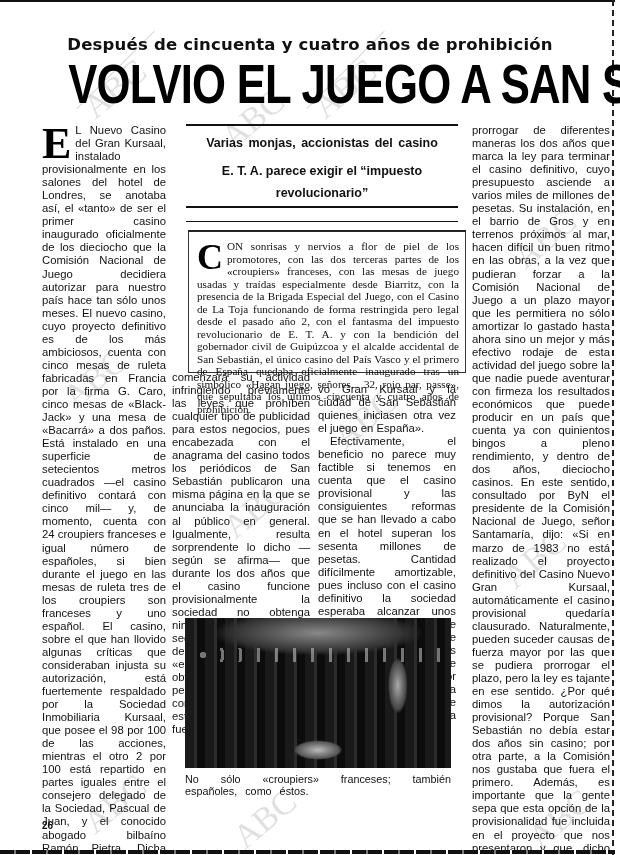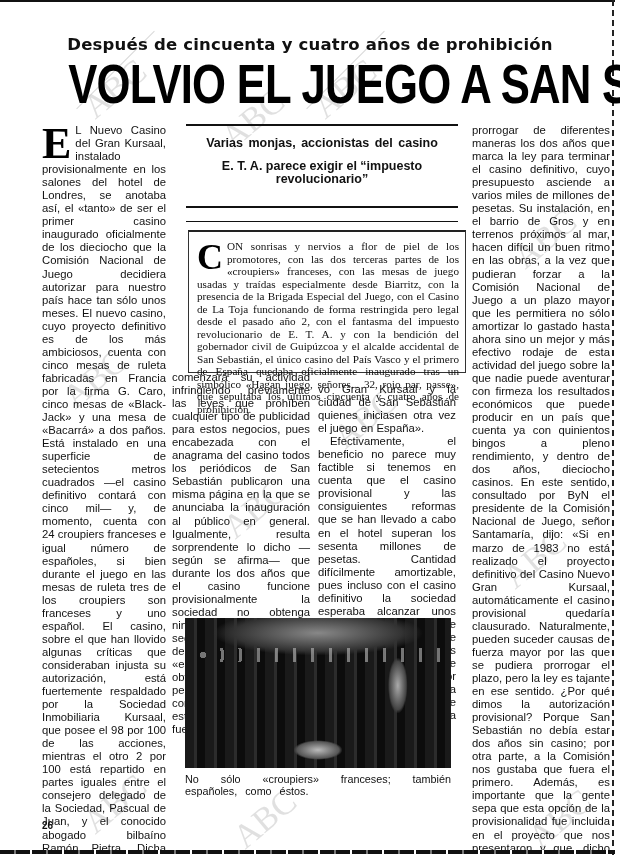--- a/index.html
+++ b/index.html
@@ -28,21 +28,21 @@
   .dropcap {
     float: left; font-family: "Liberation Serif", serif; font-weight: bold;
     font-size: 44px; line-height: 36px; margin: 2px 4px 0 0; color: #000;
   }
   .dropcap2 { font-size: 36px; line-height: 30px; }
   .indent { text-indent: 12px; }
   .pagenum { position: absolute; left: 42px; top: 820px; font-weight: bold; font-size: 10px; }
   .rule { position: absolute; height: 2px; background: #111; }
   .deckbox { position: absolute; left: 186px; top: 124px; width: 272px; }
   .deck1 { text-align: center; font-weight: bold; font-size: 12.5px; margin-top: 12px; word-spacing: 2px; }
-  .deck2 { text-align: center; font-weight: bold; font-size: 12.5px; margin-top: 10px; line-height: 13px; }
+  .deck2 { text-align: center; font-weight: bold; font-size: 12.5px; margin-top: 10px; line-height: 22px; }
   .introbox {
     position: absolute; left: 188px; top: 230px; width: 262px; height: 128px;
     border: 1px solid #333; border-top: 2px solid #222;
     font-family: "Liberation Serif", serif; font-size: 11.2px; line-height: 12.5px;
     padding: 8px 6px 4px 8px; text-align: justify; box-sizing: content-box;
   }
   .col2 { left: 172px; top: 371px; width: 138px; }
   .col3 { left: 318px; top: 371px; width: 138px; margin-top: 12px; }
   .col4 { left: 472px; top: 124px; width: 138px; }
   .photo {

